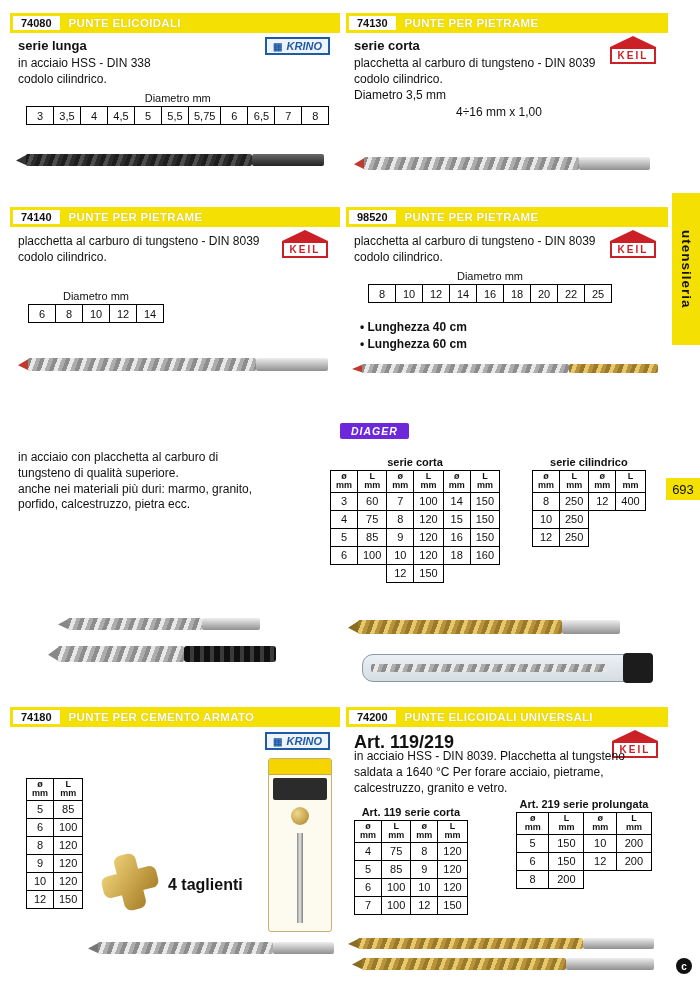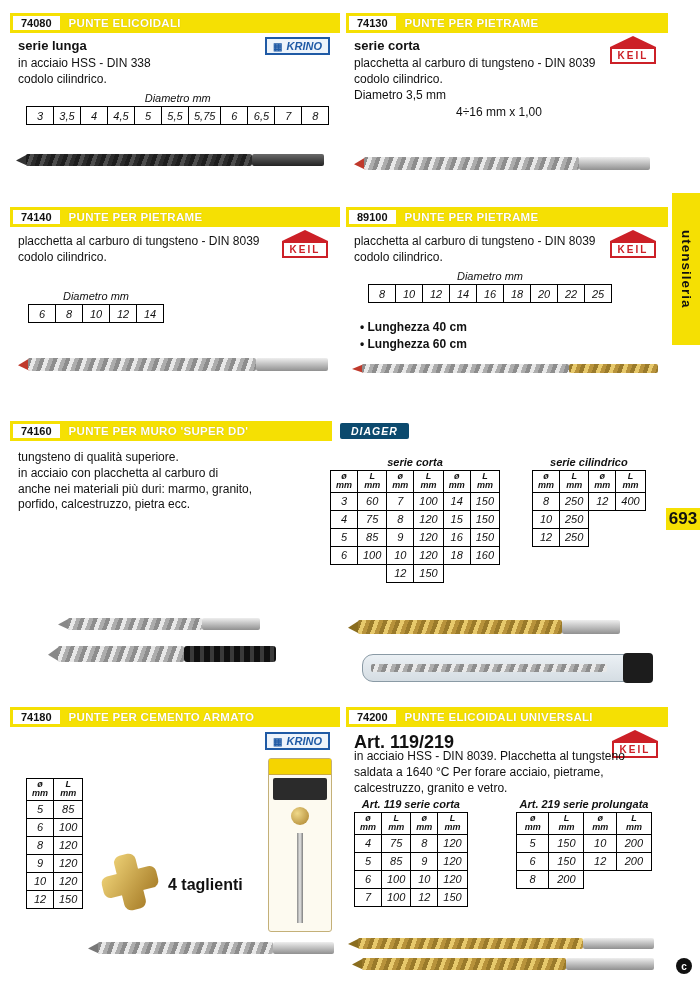--- a/index.html
+++ b/index.html
@@ -13,23 +13,23 @@
   .sub{position:absolute;font-weight:bold;font-size:13px;}
   .desc{position:absolute;font-size:12px;line-height:1.32;}
   .note{position:absolute;font-size:12px;}
   .bullet{position:absolute;font-size:12px;font-weight:bold;}
   
   .logo-krino{position:absolute;display:flex;align-items:center;gap:4px;border:2px solid #1f5aa5;background:#eef4fb;color:#1f5aa5;font-weight:bold;font-style:italic;font-size:11px;padding:1px 6px;}
   .logo-krino::before{content:"▦";font-style:normal;font-size:10px;}
   .keil{position:absolute;width:46px;text-align:center;}
   .keil-roof{width:0;height:0;margin:0 auto;border-left:23px solid transparent;border-right:23px solid transparent;border-bottom:11px solid #cc2027;}
   .keil-box{border:2px solid #cc2027;color:#cc2027;font-weight:bold;font-size:10px;letter-spacing:2px;padding:1px 0;background:#fff;}
-  .diager{position:absolute;background:#0c4a6e;color:#fff;font-style:italic;font-weight:bold;font-size:10.5px;letter-spacing:1px;padding:2px 11px;border-radius:2px;}
+  .diager{position:absolute;background:#6d28d9;color:#fff;font-style:italic;font-weight:bold;font-size:10.5px;letter-spacing:1px;padding:2px 11px;border-radius:2px;}
   
-  .thost{position:absolute;font-style:italic;}
+  .thost{position:absolute;}
   .dt{border-collapse:collapse;}
   .dt th.cap{font-weight:bold;font-size:11px;border-bottom:1px solid #000;padding:0 3px 2px;white-space:nowrap;}
   .capnorm .dt th.cap{font-weight:normal;}
   .dt th.hdr{border:1px solid #000;font-size:9px;font-weight:bold;line-height:1.05;padding:1px 4px;}
   .dt td{border:1px solid #000;font-size:11px;text-align:center;padding:1px 5px;min-width:16px;height:15px;}
   .dt td.blank{border:none;}
   
   .drill{position:absolute;}
   .rod{position:absolute;top:0;bottom:0;border-radius:2px;}
   .tip{position:absolute;left:-10px;top:0;bottom:0;width:12px;clip-path:polygon(100% 0,0 55%,100% 100%);}
@@ -46,21 +46,21 @@
   .cross::before{left:50%;top:0;bottom:0;width:22px;transform:translateX(-50%);}
   .cross::after{top:50%;left:0;right:0;height:22px;transform:translateY(-50%);}
   .callout{position:absolute;font-weight:bold;font-size:16px;}
   .pack{position:absolute;border:1px solid #c4b078;background:#fdfaf0;border-radius:3px;}
   .pack-band{height:15px;background:#f5d400;border-bottom:1px solid #caa93f;}
   .pack-label{height:22px;margin:3px 4px 0;background:#2b2b2b;border-radius:2px;}
   .pack-dot{position:absolute;left:50%;top:48px;width:18px;height:18px;margin-left:-9px;border-radius:50%;background:radial-gradient(circle at 35% 35%,#f0d98a,#a97f2a);}
   .pack-drill{position:absolute;left:50%;top:74px;bottom:8px;width:6px;margin-left:-3px;background:linear-gradient(90deg,#8a8a8a,#e6e6e6,#7c7c7c);}
   
   .side-tab{position:absolute;left:672px;top:193px;width:28px;height:152px;background:#f5e003;display:flex;align-items:center;justify-content:center;writing-mode:vertical-rl;font-weight:bold;font-size:13.5px;letter-spacing:1px;}
-  .page-num{position:absolute;left:666px;top:508px;width:34px;height:22px;background:#f5e003;display:flex;align-items:center;justify-content:center;font-weight:bold;font-size:17px;}
+  .page-num{position:absolute;left:666px;top:478px;width:34px;height:22px;background:#f5e003;display:flex;align-items:center;justify-content:center;font-weight:normal;font-size:13px;}
   .cmark{position:absolute;left:676px;top:958px;width:16px;height:16px;border-radius:50%;background:#111;color:#fff;display:flex;align-items:center;justify-content:center;font-size:10px;font-weight:bold;}
 </style>
 </head>
 <body>
 
 <div class="page">
 
   <section class="sec" style="left:10px;top:12px;width:330px;height:188px">
     <header class="bar full">
       <span class="code">74080</span>
@@ -157,21 +157,21 @@
       </div>
     <div class="drill" style="left:18px;top:152px;width:300px;height:13px">
       <span class="tip" style="background:#c0392b"></span>
       <span class="rod flute-silver" style="left:0;right:24%"></span>
       <span class="rod shank-silver" style="left:76%;right:0"></span>
     </div>
   </section>
 
   <section class="sec" style="left:346px;top:206px;width:322px;height:198px">
     <header class="bar full">
-      <span class="code">89100</span>
+      <span class="code">98520</span>
       <span class="btitle">PUNTE PER PIETRAME</span>
     </header>
     <div class="keil" style="right:12px;top:24px">
       <div class="keil-roof"></div>
       <div class="keil-box"><span>KEIL</span></div>
     </div>
     <div class="desc" style="left:8px;top:28px">
       <div>placchetta al carburo di tungsteno - DIN 8039</div>
       <div>codolo cilindrico.</div>
     </div>
@@ -198,28 +198,24 @@
     <div class="bullet" style="left:14px;top:114px">• Lunghezza 40 cm</div>
     <div class="bullet" style="left:14px;top:131px">• Lunghezza 60 cm</div>
     <div class="drill" style="left:16px;top:158px;width:296px;height:9px">
       <span class="tip" style="background:#c0392b"></span>
       <span class="rod flute-silver" style="left:0;right:30%"></span>
       <span class="rod flute-gold" style="left:70%;right:0"></span>
     </div>
   </section>
 
   <section class="sec" style="left:10px;top:420px;width:658px;height:284px">
-    <header class="bar" style="width:322px">
-      <span class="code">74160</span>
-      <span class="btitle">PUNTE PER MURO 'SUPER DD'</span>
-    </header>
     <div class="diager" style="left:330px;top:3px"><span>DIAGER</span></div>
     <div class="desc" style="left:8px;top:30px;width:308px">
+      <div>in acciaio con placchetta al carburo di</div>
       <div>tungsteno di qualità superiore.</div>
-      <div>in acciaio con placchetta al carburo di</div>
       <div>anche nei materiali più duri: marmo, granito,</div>
       <div>porfido, calcestruzzo, pietra ecc.</div>
     </div>
     <div class="thost" style="left:320px;top:36px">
         <table class="dt">
           <tbody>
             <tr>
               <th colspan="6" class="cap">serie corta</th>
             </tr>
             <tr>
@@ -428,21 +424,21 @@
     <div class="keil" style="right:10px;top:24px">
       <div class="keil-roof"></div>
       <div class="keil-box"><span>KEIL</span></div>
     </div>
     <div class="sub" style="left:8px;top:26px;font-size:18px">Art. 119/219</div>
     <div class="desc" style="left:8px;top:43px">
       <div>in acciaio HSS - DIN 8039. Placchetta al tungsteno</div>
       <div>saldata a 1640 °C Per forare acciaio, pietrame,</div>
       <div>calcestruzzo, granito e vetro.</div>
     </div>
-    <div class="thost" style="left:8px;top:92px">
+    <div class="thost" style="left:8px;top:100px">
         <table class="dt">
           <tbody>
             <tr>
               <th colspan="4" class="cap">Art. 119 serie corta</th>
             </tr>
             <tr>
               <th class="hdr">
                 <div>ø</div>
                 <div>mm</div>
               </th>

